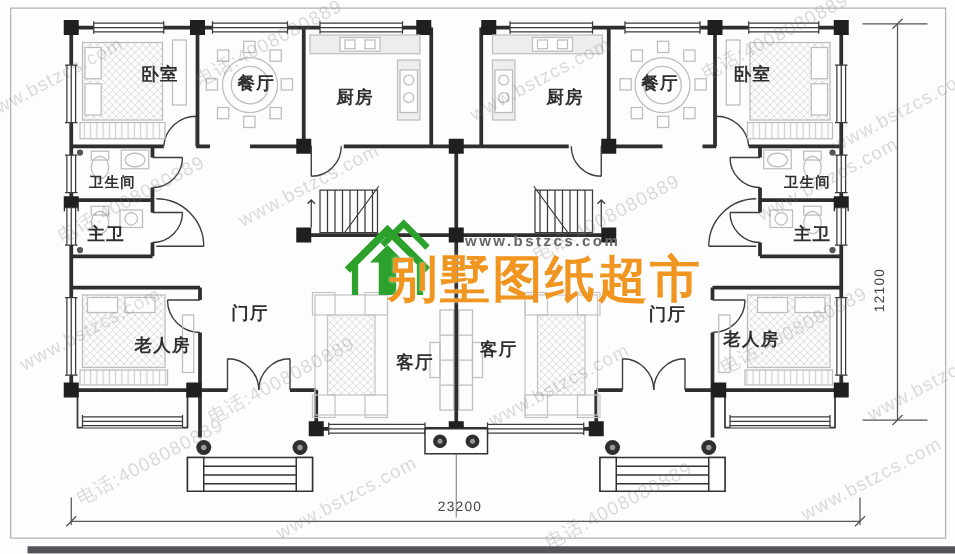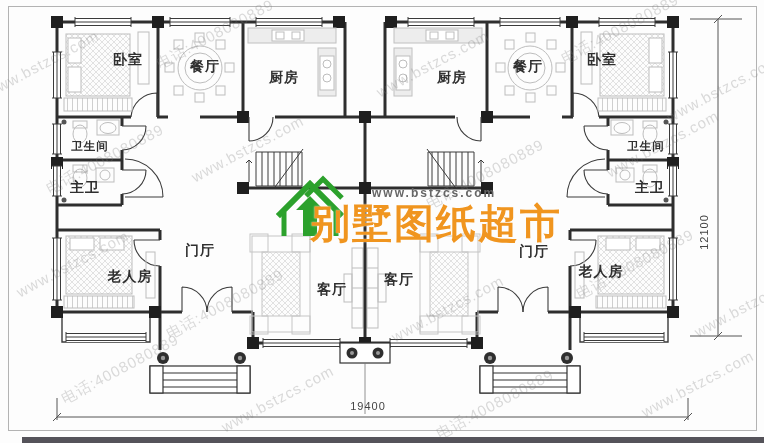--- a/index.html
+++ b/index.html
@@ -241,21 +241,21 @@
     <span class="room-label" style="left:85px;top:188px">主卫</span>
     <span class="room-label" style="left:646px;top:146px;font-size:11.5px">卫生间</span>
     <span class="room-label" style="left:650px;top:188px">主卫</span>
     <span class="room-label" style="left:130px;top:277px">老人房</span>
     <span class="room-label" style="left:200px;top:251px">门厅</span>
     <span class="room-label" style="left:332px;top:290px">客厅</span>
     <span class="room-label" style="left:399px;top:280px">客厅</span>
     <span class="room-label" style="left:534px;top:252px">门厅</span>
     <span class="room-label" style="left:601px;top:272px">老人房</span>
 
-    <span class="dim-label" style="left:368px;top:406px">19400</span>
+    <span class="dim-label" style="left:368px;top:406px">23200</span>
     <span class="dim-label vert" style="left:704px;top:232px">12100</span>
   </div>
 
   <div id="logo">
     <svg id="logo-house" width="70" height="72" viewBox="0 0 70 72">
       <path d="M4,48 L34,18 L64,48" fill="none" stroke="#2ca12c" stroke-width="6" stroke-linecap="square"></path>
       <path d="M30,30 L47,13 L66,32" fill="none" stroke="#2ca12c" stroke-width="5"></path>
       <path d="M8,46 V70 M60,46 V70" fill="none" stroke="#2ca12c" stroke-width="5"></path>
       <path d="M27,70 V44 H20 L34,30 L48,44 H41 V70 Z" fill="#2ca12c"></path>
     </svg>

